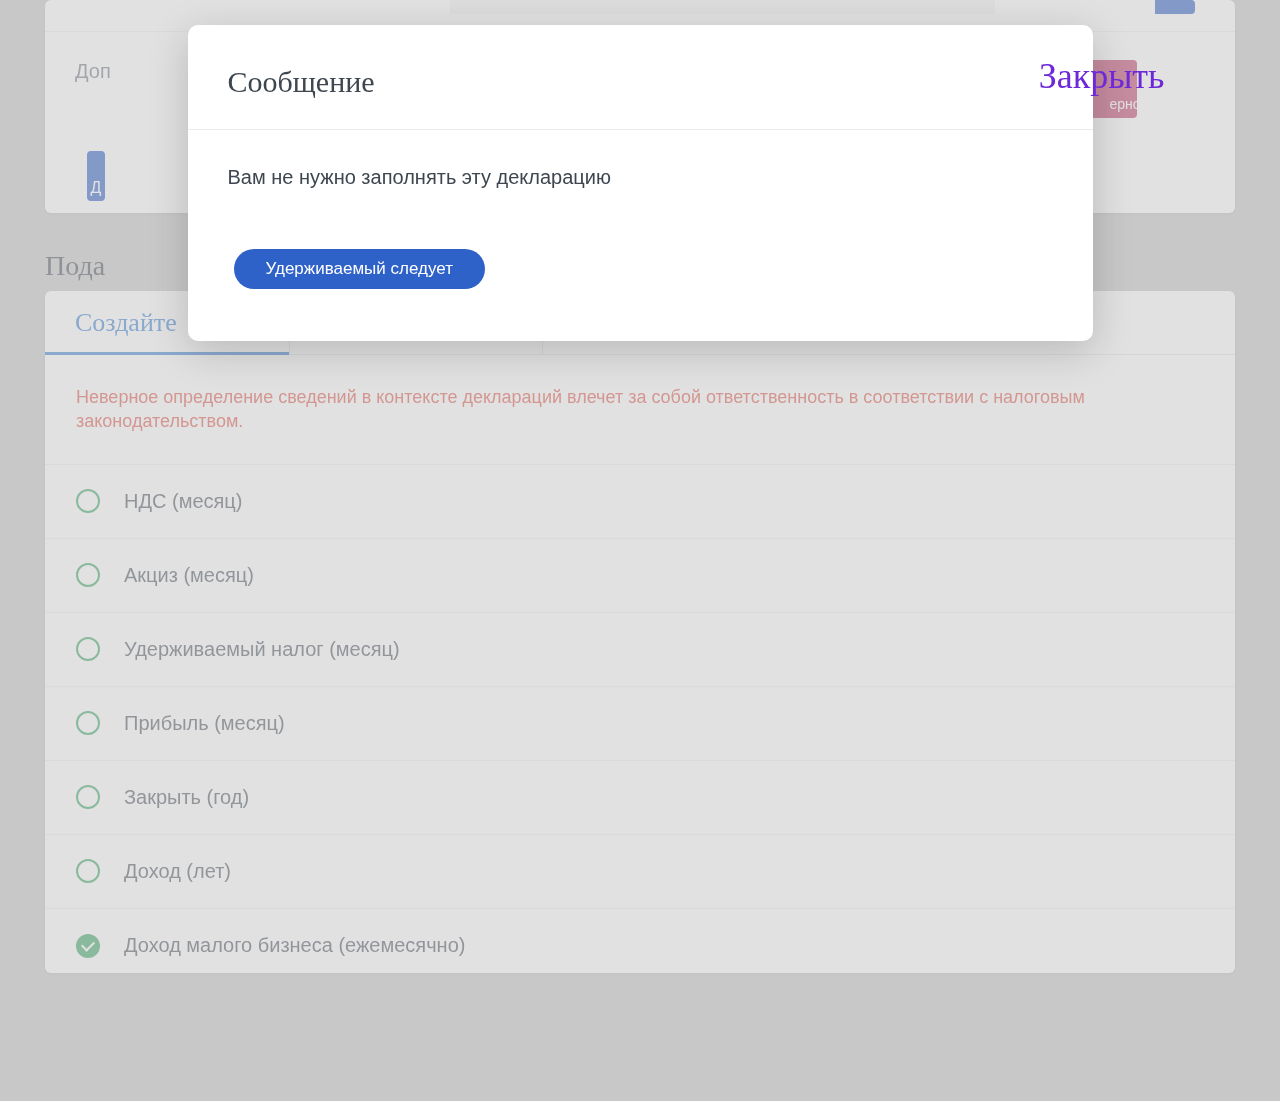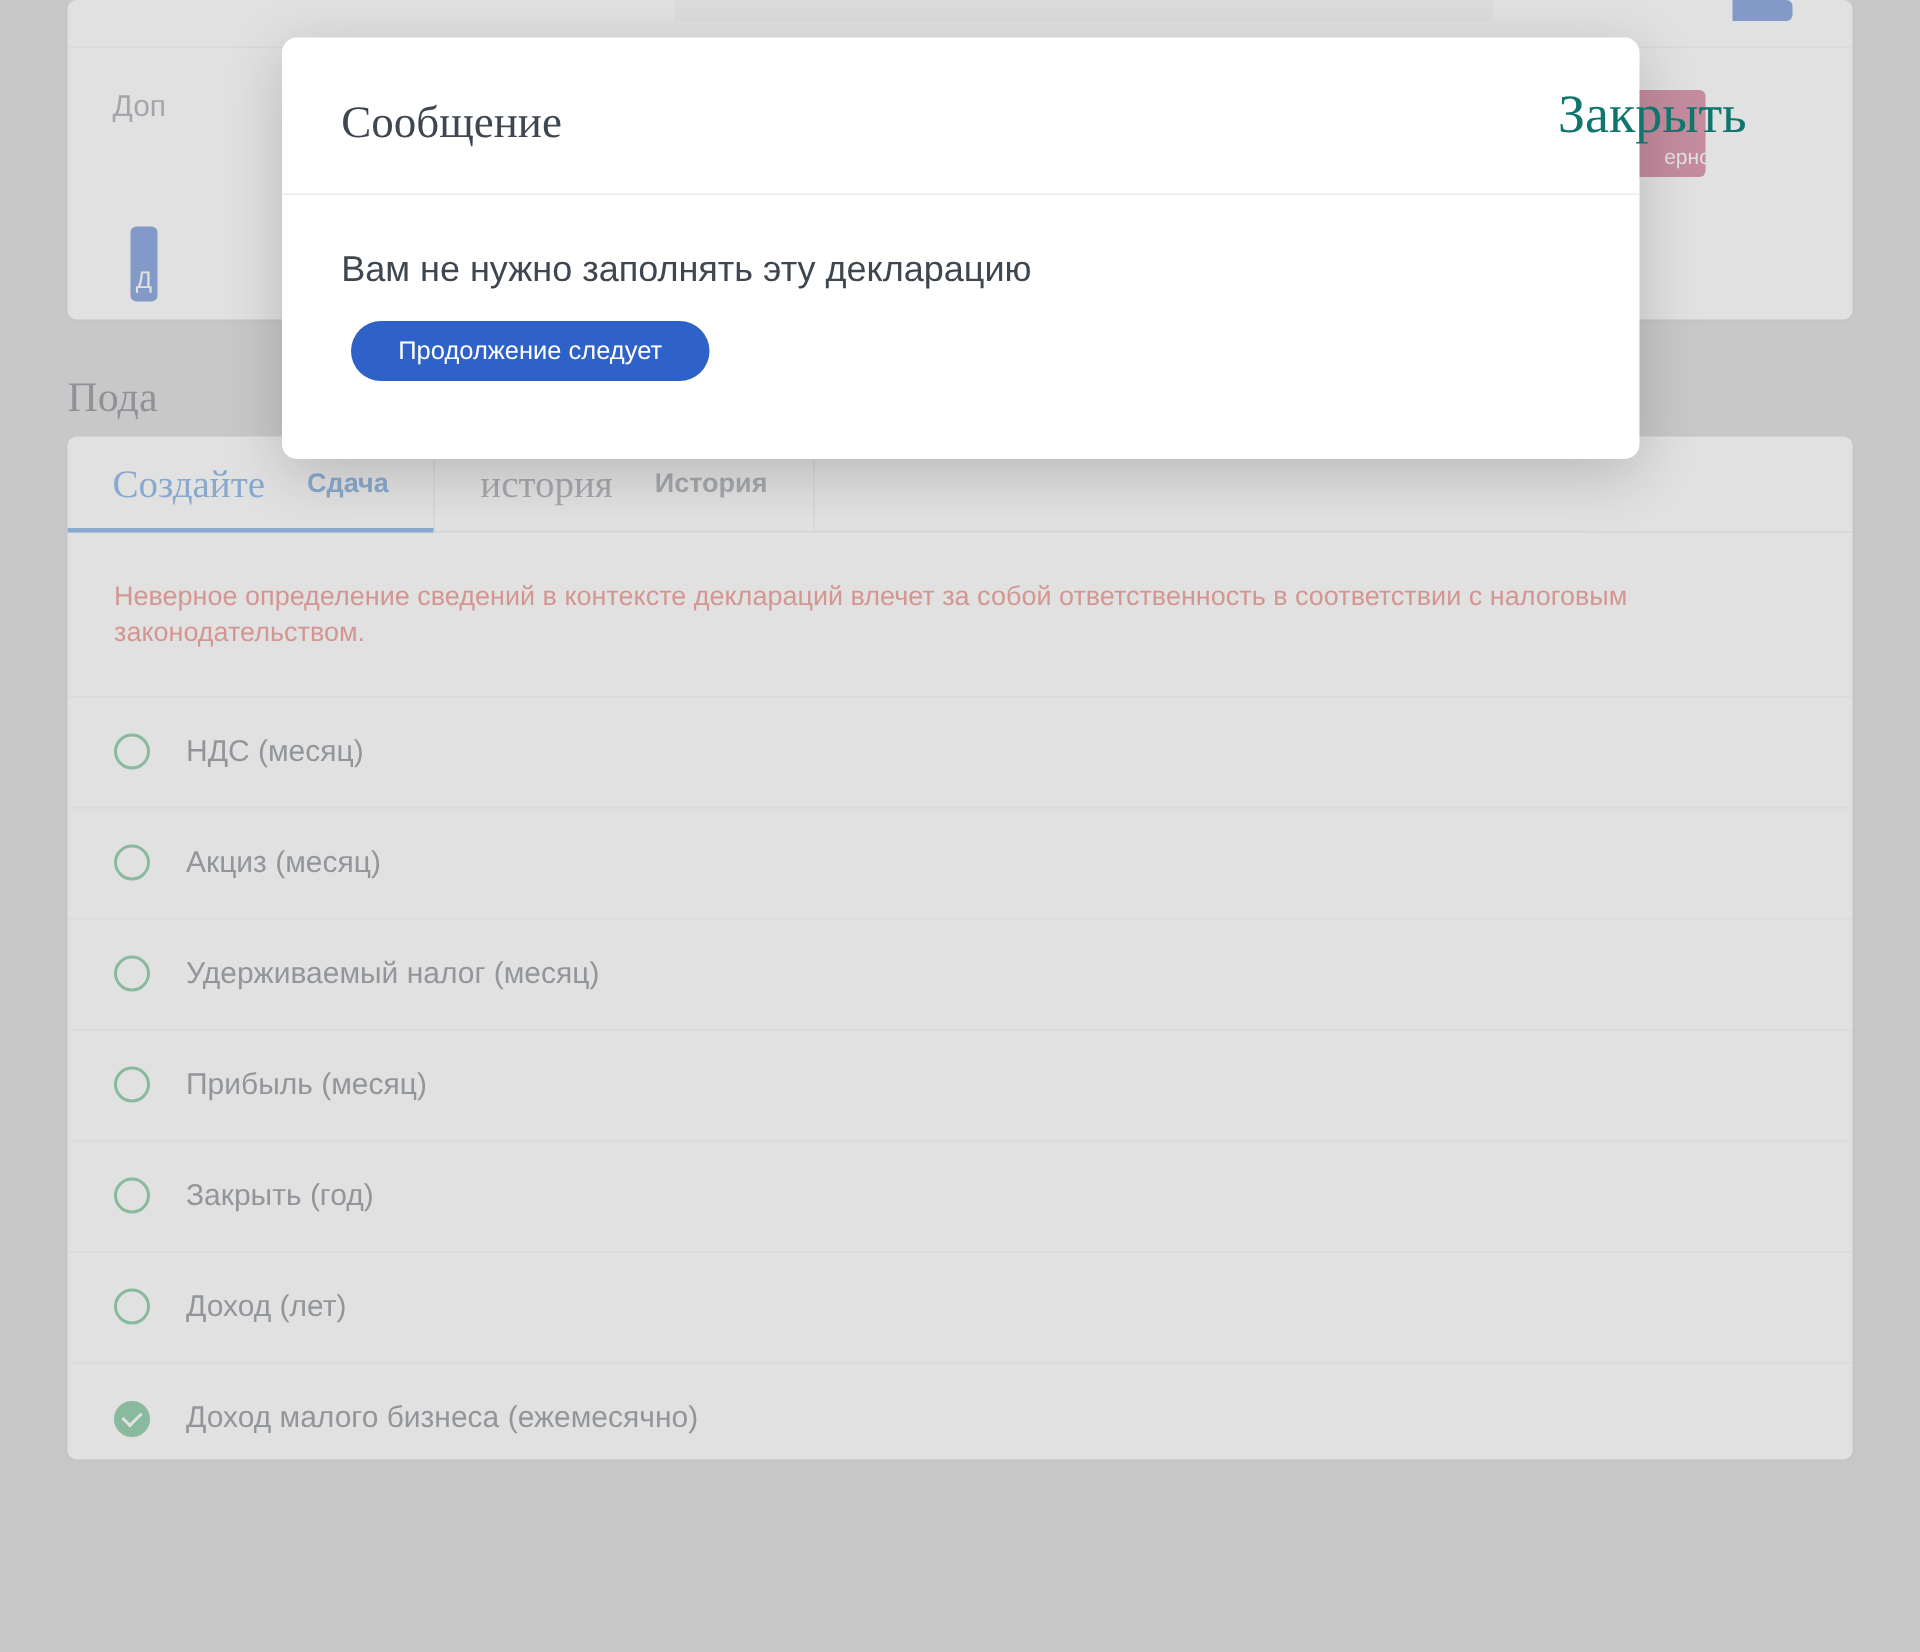--- a/index.html
+++ b/index.html
@@ -144,30 +144,30 @@
     position: relative;
     padding: 40px 40px 48px 40px;
   }
   .modal-title {
     font-family: "Times New Roman", serif;
     font-size: 30px; color: #3e4650; font-weight: 500;
   }
   .modal-close {
     position: absolute; right: -72px; top: 30px;
     font-family: "Times New Roman", serif;
-    font-size: 36px; color: #0f766e;
+    font-size: 36px; color: #6d28d9;
     cursor: pointer;
   }
   .modal-hr {
     margin: 30px -40px 36px -40px;
     height: 1px; background: #e9ebee;
   }
   .modal-msg {
-    font-size: 24px; color: #3e4650; font-weight: 500;
-    margin-bottom: 20px;
+    font-size: 20px; color: #3e4650; font-weight: 500;
+    margin-bottom: 60px;
   }
   .modal-btn-wrap { position: relative; height: 44px; }
   .modal-btn {
     position: absolute; left: 6px; top: 0;
     height: 40px; padding: 0 32px;
     background: #2f62c9; color: #fff;
     border: none; border-radius: 22px;
     font-size: 17px; font-weight: 500;
     display: inline-flex; align-items: center;
     cursor: pointer;
@@ -241,16 +241,16 @@
 </div>
 
 <div class="overlay">
   <div class="modal">
     <div class="modal-title">Сообщение</div>
     <div class="modal-close">Закрыть</div>
     <div class="modal-hr"></div>
     <div class="modal-msg">Вам не нужно заполнять эту декларацию</div>
     <div class="modal-btn-wrap">
       <span class="modal-btn-under">сделано</span>
-      <button class="modal-btn">Продолжение следует</button>
+      <button class="modal-btn">Удерживаемый следует</button>
     </div>
   </div>
 </div>
 
 </body></html>

